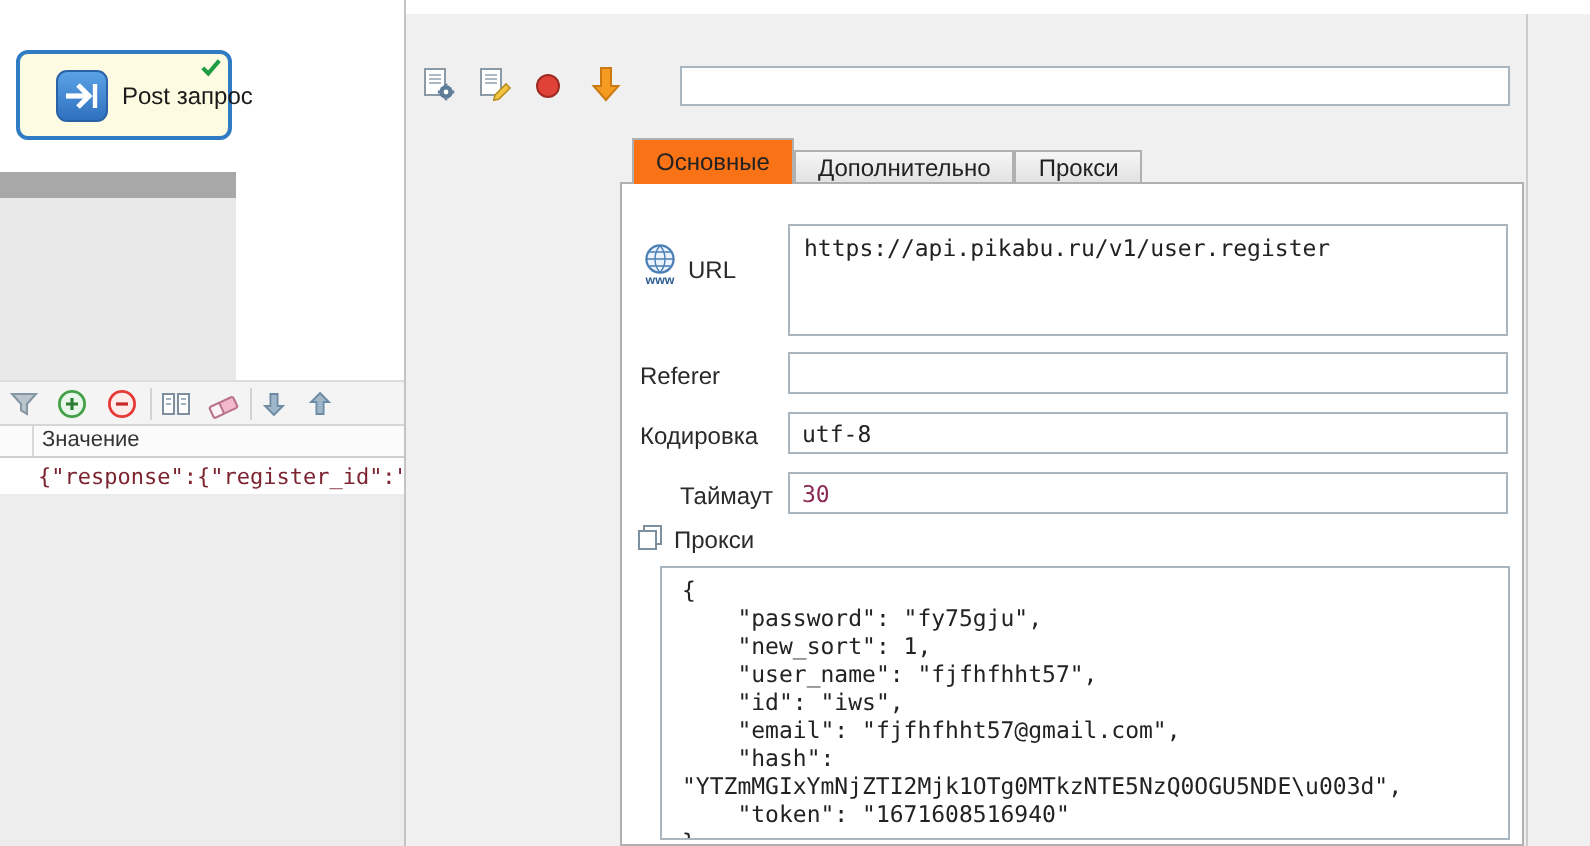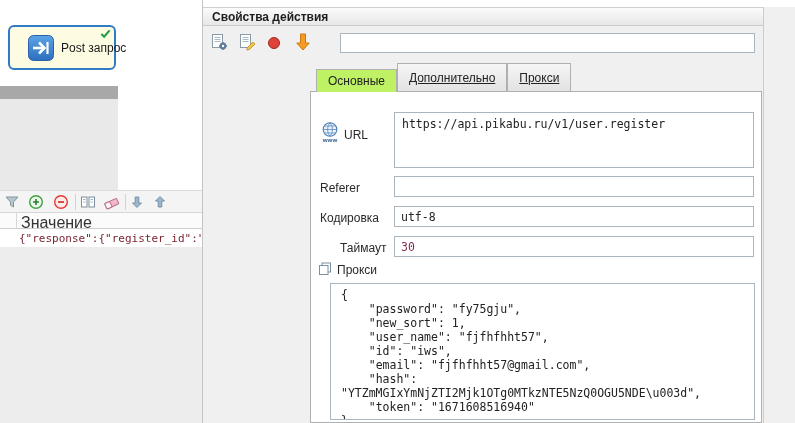--- a/index.html
+++ b/index.html
@@ -22,21 +22,21 @@
   #action-node .nlabel { font-size:12px; color:#1a1a1a; white-space:nowrap; }
 
   #ws-toolbar { left:0; top:190px; width:203px; height:23px; background:#f4f4f4;
                 border-top:1px solid #dcdcdc; border-bottom:1px solid #d6d6d6; }
   .ws-icon { position:absolute; top:3px; width:16px; height:16px; line-height:0; cursor:pointer; }
   .ws-sep  { position:absolute; top:3px; width:1px; height:16px; background:#d2d2d2; }
 
   #grid-header { left:0; top:213px; width:203px; height:16px; background:#fbfbfb;
                  border-bottom:1px solid #cfcfcf; }
   #grid-header .hdiv { position:absolute; left:16px; top:0; bottom:0; border-left:1px solid #d8d8d8; }
-  #grid-header .htext { position:absolute; left:21px; top:1px; font-size:16px; color:#333; }
+  #grid-header .htext { position:absolute; left:21px; top:1px; font-size:11px; color:#333; }
   #grid-row { left:0; top:229px; width:203px; height:19px; background:#fff;
               border-bottom:1px solid #ececec; cursor:pointer; }
   #grid-row .rtext { position:absolute; left:19px; top:3px; font-size:11px; color:#7b2430;
                      white-space:nowrap; overflow:hidden; width:182px; }
   #left-divider { left:202px; top:0; width:1px; height:423px; background:#c4c4c4; }
 
   
   #top-white { left:203px; top:0; width:592px; height:7px; background:#fff; }
   #prop-header { left:203px; top:7px; width:560px; height:19px;
                  background:linear-gradient(#fbfbfb,#e7e7e7);
@@ -50,23 +50,23 @@
   #prop-search { left:340px; top:33px; width:415px; height:20px; }
 
   input, textarea { font-family:"DejaVu Sans Mono",monospace; font-size:11.5px;
                     color:#222; border:1px solid #a9b6c0; background:#fff;
                     outline:none; position:absolute; }
   textarea { resize:none; overflow:hidden; }
 
   #tabs { left:316px; top:69px; height:23px; display:flex; align-items:flex-end; z-index:5; }
   .tab { display:flex; align-items:center; padding:0 11px; font-size:12px;
          color:#222; cursor:pointer; white-space:nowrap; }
-  .tab.active { height:23px; background:#bef264; border:1px solid #b0b0b0; border-bottom:none;justify-content:center; }
-  .tab.inactive { height:28px; margin-bottom:1px; background:linear-gradient(#f6f6f6,#e2e2e2);
-                  border:1px solid #b0b0b0; border-bottom:none;text-decoration:underline; }
+  .tab.active { height:23px; background:#f97316; border:1px solid #b0b0b0; border-bottom:none;justify-content:center; }
+  .tab.inactive { height:16px; margin-bottom:1px; background:linear-gradient(#f6f6f6,#e2e2e2);
+                  border:1px solid #b0b0b0; border-bottom:none; }
 
   #tab-page { left:310px; top:91px; width:452px; height:332px; background:#fff;
               border:1px solid #b0b0b0; z-index:2; }
 
   .fld-label { position:absolute; z-index:6; font-size:12px; color:#2a2a2a; }
   .fld-icon  { position:absolute; z-index:6; line-height:0; }
 
   #url-input     { left:394px; top:112px; width:360px; height:56px; padding:4px 7px; line-height:14px; z-index:6; }
   #referer-input { left:394px; top:176px; width:360px; height:21px; padding:2px 6px; z-index:6; }
   #encoding-input{ left:394px; top:206px; width:360px; height:21px; padding:2px 6px; z-index:6; }
@@ -157,23 +157,20 @@
   <div class="abs" id="grid-header">
     <span class="hdiv"></span>
     <span class="htext">Значение</span>
   </div>
   <div class="abs" id="grid-row">
     <span class="rtext mono">{"response":{"register_id":"e83981"</span>
   </div>
   <div class="abs" id="left-divider"></div>
 
   <div class="abs" id="top-white"></div>
-  <div class="abs" id="prop-header">
-    <span class="ptitle">Свойства действия</span>
-  </div>
   <div class="abs" id="right-gutter"></div>
 
   <span class="pt-icon" style="left:210px; top:33px;">
     <svg viewBox="0 0 18 18" width="18" height="18">
         <rect x="2.5" y="1.5" width="10" height="13" fill="#fff" stroke="#8a9aa7"></rect>
         <path d="M4.5 4.5h6M4.5 6.5h6M4.5 8.5h6" stroke="#aab9c4" stroke-width="1"></path>
         <circle cx="13" cy="13" r="3.4" fill="#5f7d99"></circle>
         <circle cx="13" cy="13" r="1.2" fill="#fff"></circle>
         <path d="M13 8.9v1M13 17.1v-1M8.9 13h1M17.1 13h-1" stroke="#5f7d99" stroke-width="1.4"></path>
       </svg>

